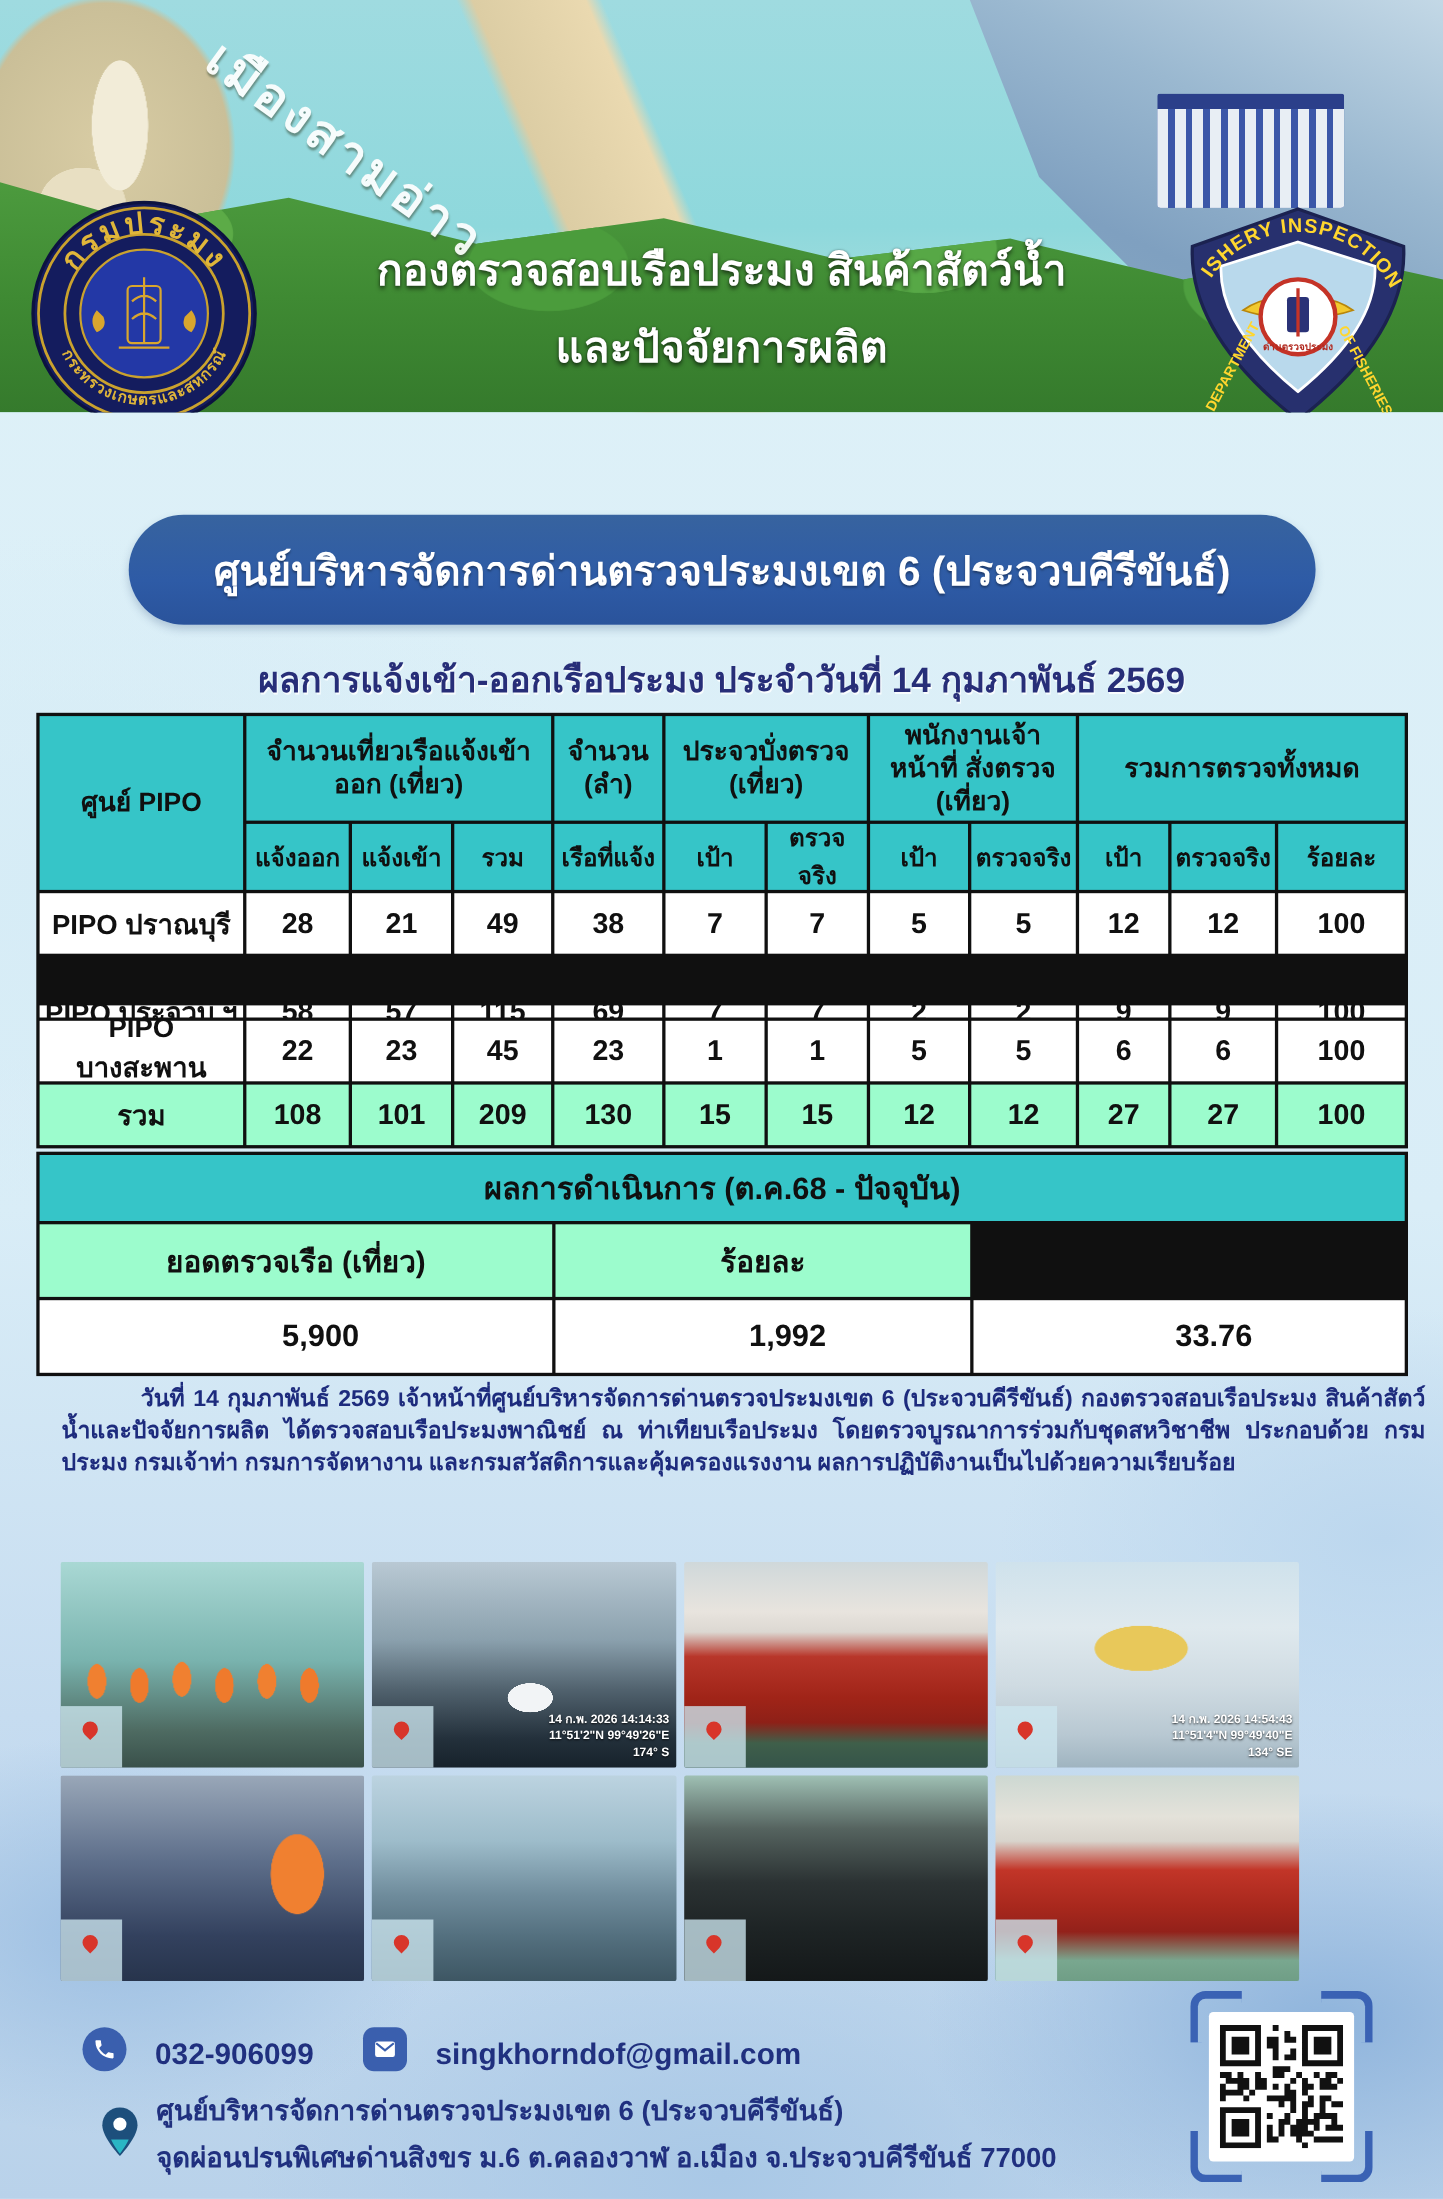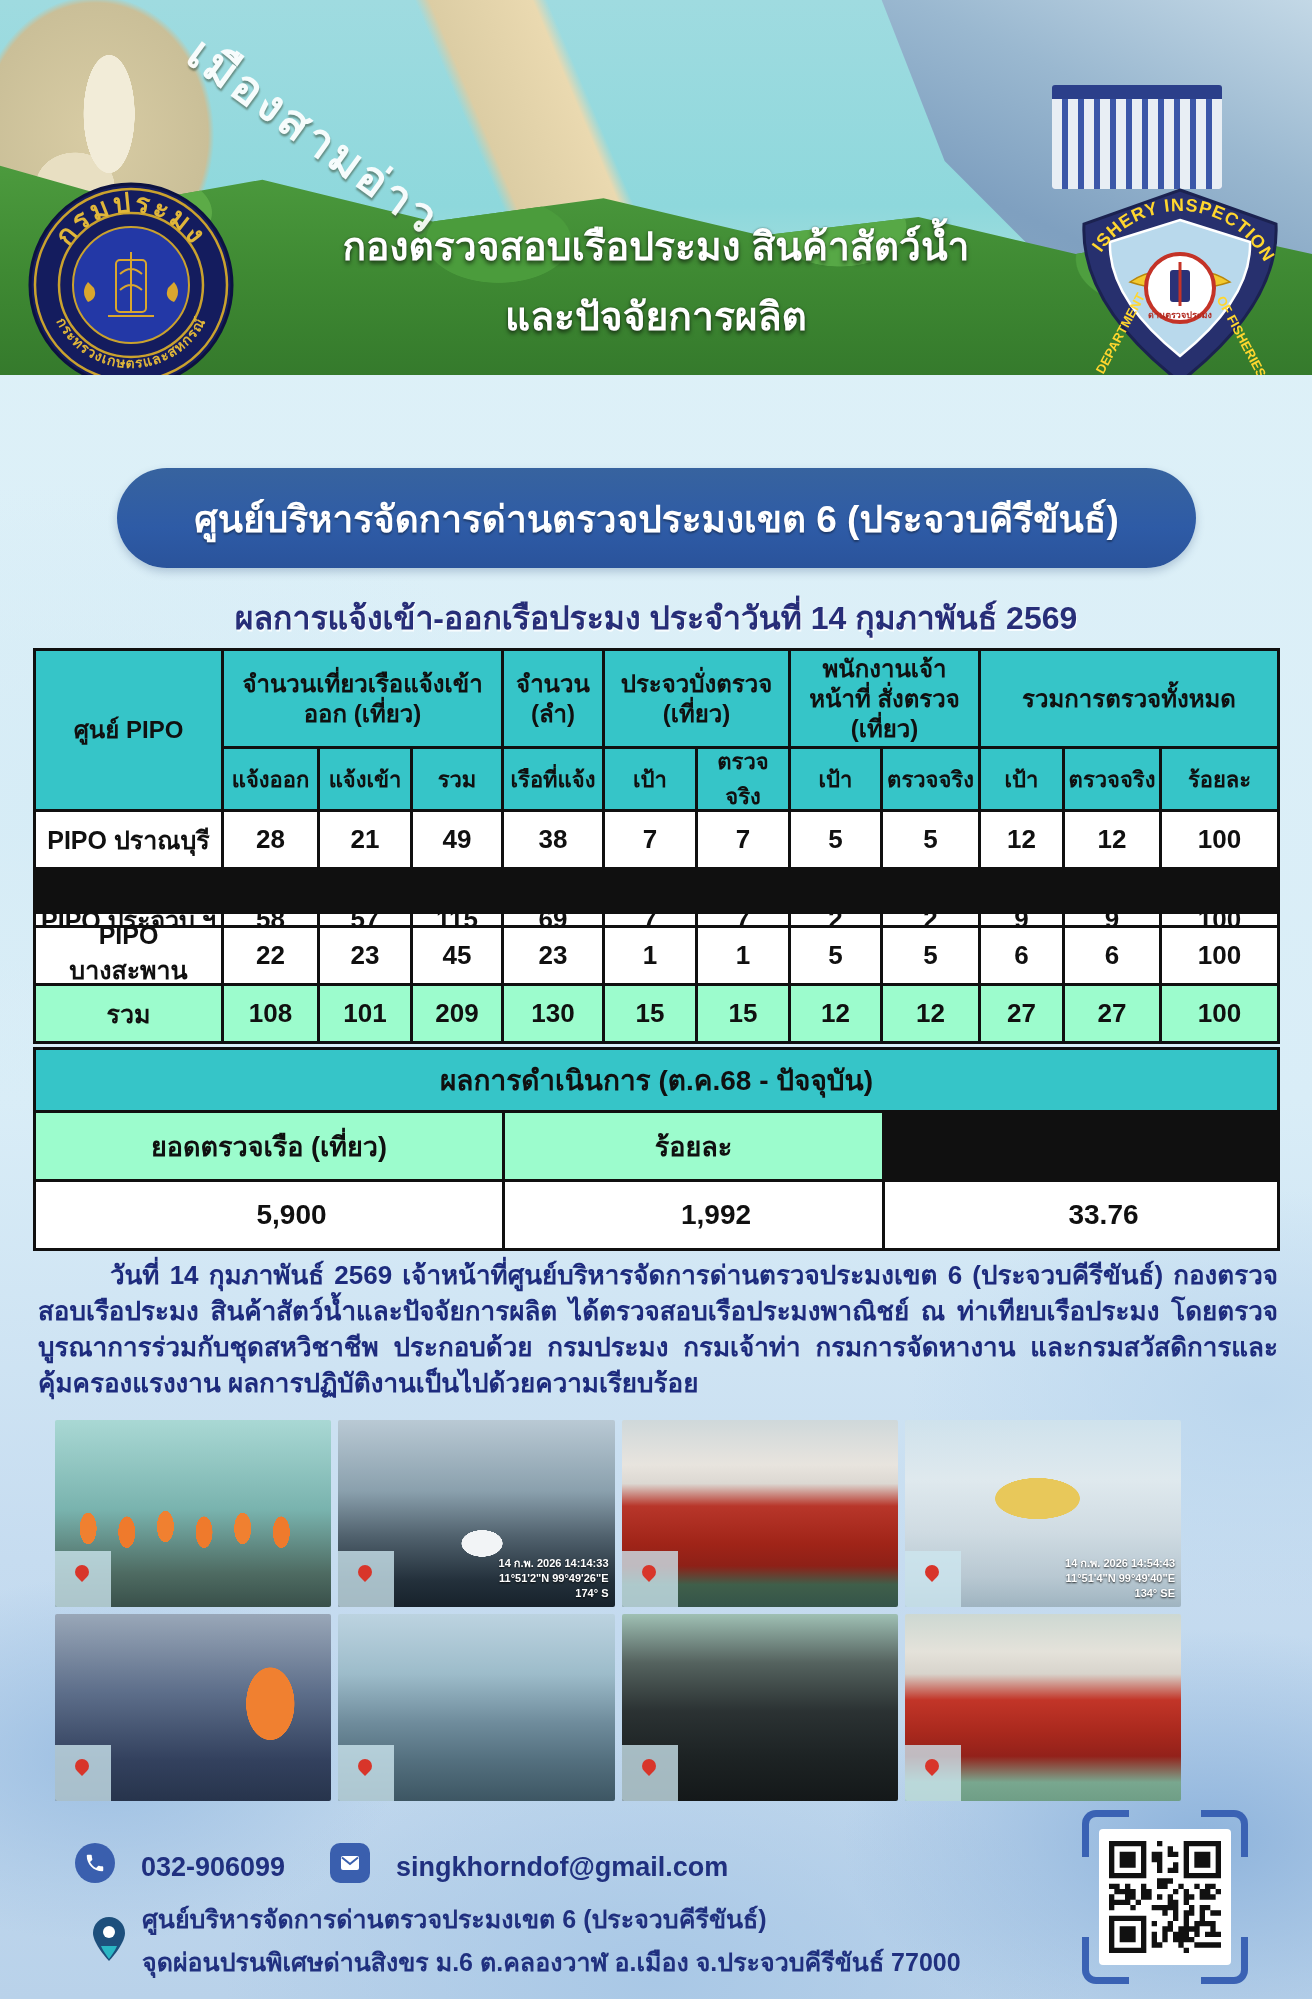--- a/index.html
+++ b/index.html
@@ -68,21 +68,21 @@
   .a-g2{grid-area:1/5/2/6;}
   .a-g3{grid-area:1/6/2/8;}
   .a-g4{grid-area:1/8/2/10;}
   .a-g5{grid-area:1/10/2/13;}
   .r2{grid-row:2;} .r3{grid-row:3;} .r4{grid-row:4;margin-top:44px;} .r5{grid-row:5;} .r6{grid-row:6;}
   .sumtbl{grid-template-columns:466px 377px 1fr;grid-template-rows:60px 66px 66px;margin-top:3px;}
   .a-sban{grid-area:1/1/2/4;font-size:28px;}
   .s-h{font-size:27px;}
   .s-v{font-size:28px;padding-left:47px;}
   
-  .para{position:absolute;left:38px;top:1258px;width:1240px;color:#1d2b7d;font-size:26px;
+  .para{position:absolute;left:56px;top:1258px;width:1240px;color:#1d2b7d;font-size:21px;
     font-weight:bold;line-height:1.38;text-align:justify;text-indent:72px;}
   
   .photos{position:absolute;left:55px;top:1420px;width:1126px;display:grid;
     grid-template-columns:repeat(4,1fr);grid-auto-rows:187px;gap:7px;}
   .photo{position:relative;border-radius:2px;overflow:hidden;}
   .p1{background:radial-gradient(14px 26px at 12% 58%,#f08030 0 60%,rgba(0,0,0,0) 61%),radial-gradient(14px 26px at 26% 60%,#ef7a2c 0 60%,rgba(0,0,0,0) 61%),radial-gradient(14px 26px at 40% 57%,#f08030 0 60%,rgba(0,0,0,0) 61%),radial-gradient(14px 26px at 54% 60%,#ef7a2c 0 60%,rgba(0,0,0,0) 61%),radial-gradient(14px 26px at 68% 58%,#f08030 0 60%,rgba(0,0,0,0) 61%),radial-gradient(14px 26px at 82% 60%,#ef7a2c 0 60%,rgba(0,0,0,0) 61%),linear-gradient(180deg,#a9d8d4 0%,#79b3ae 48%,#4e6b62 82%,#39504a 100%);}
   .p2{background:radial-gradient(34px 22px at 52% 66%,#f2f4f6 0 60%,rgba(0,0,0,0) 61%),linear-gradient(180deg,#b9c9d4 0%,#8aa0ad 38%,#51626e 62%,#23303b 86%,#17222b 100%);}
   .p3{background:linear-gradient(180deg,#cfd8da 0%,#e8e4de 24%,#dcd8d2 34%,#b8362a 46%,#a02418 66%,#8e2017 78%,#3f5f4a 88%,#35544a 100%);}
   .p4{background:radial-gradient(70px 34px at 48% 42%,#e8c85a 0 60%,rgba(0,0,0,0) 61%),linear-gradient(180deg,#cfe2ec 0%,#dfe9ee 32%,#cfdbe2 60%,#b8c8d2 84%,#9fb4c0 100%);}
   .p5{background:radial-gradient(40px 60px at 78% 48%,#f08030 0 60%,rgba(0,0,0,0) 61%),linear-gradient(180deg,#99a7b8 0%,#5d6e8a 42%,#33415e 78%,#27344c 100%);}

